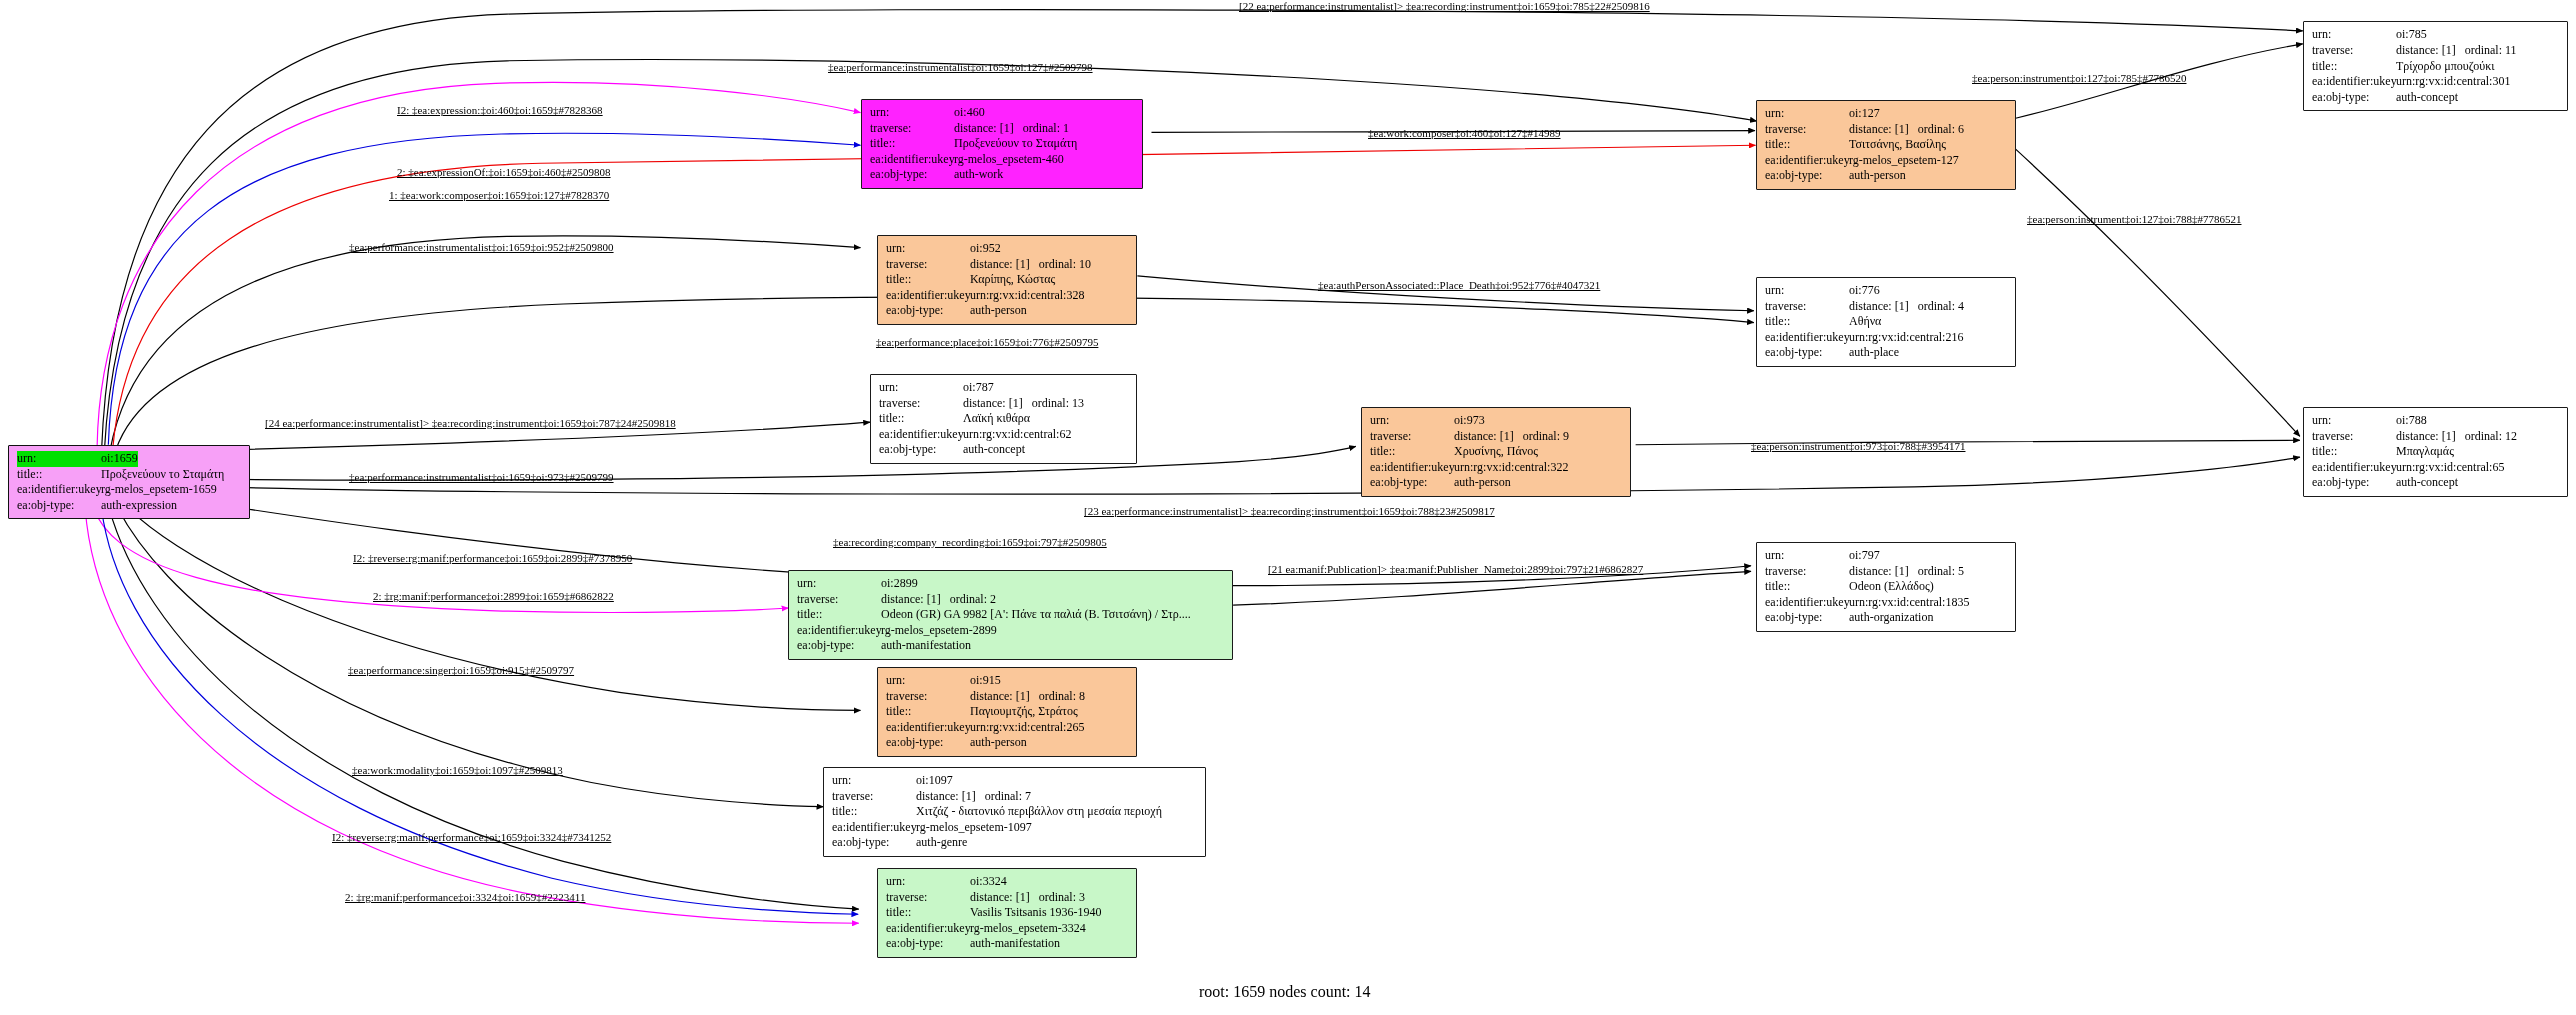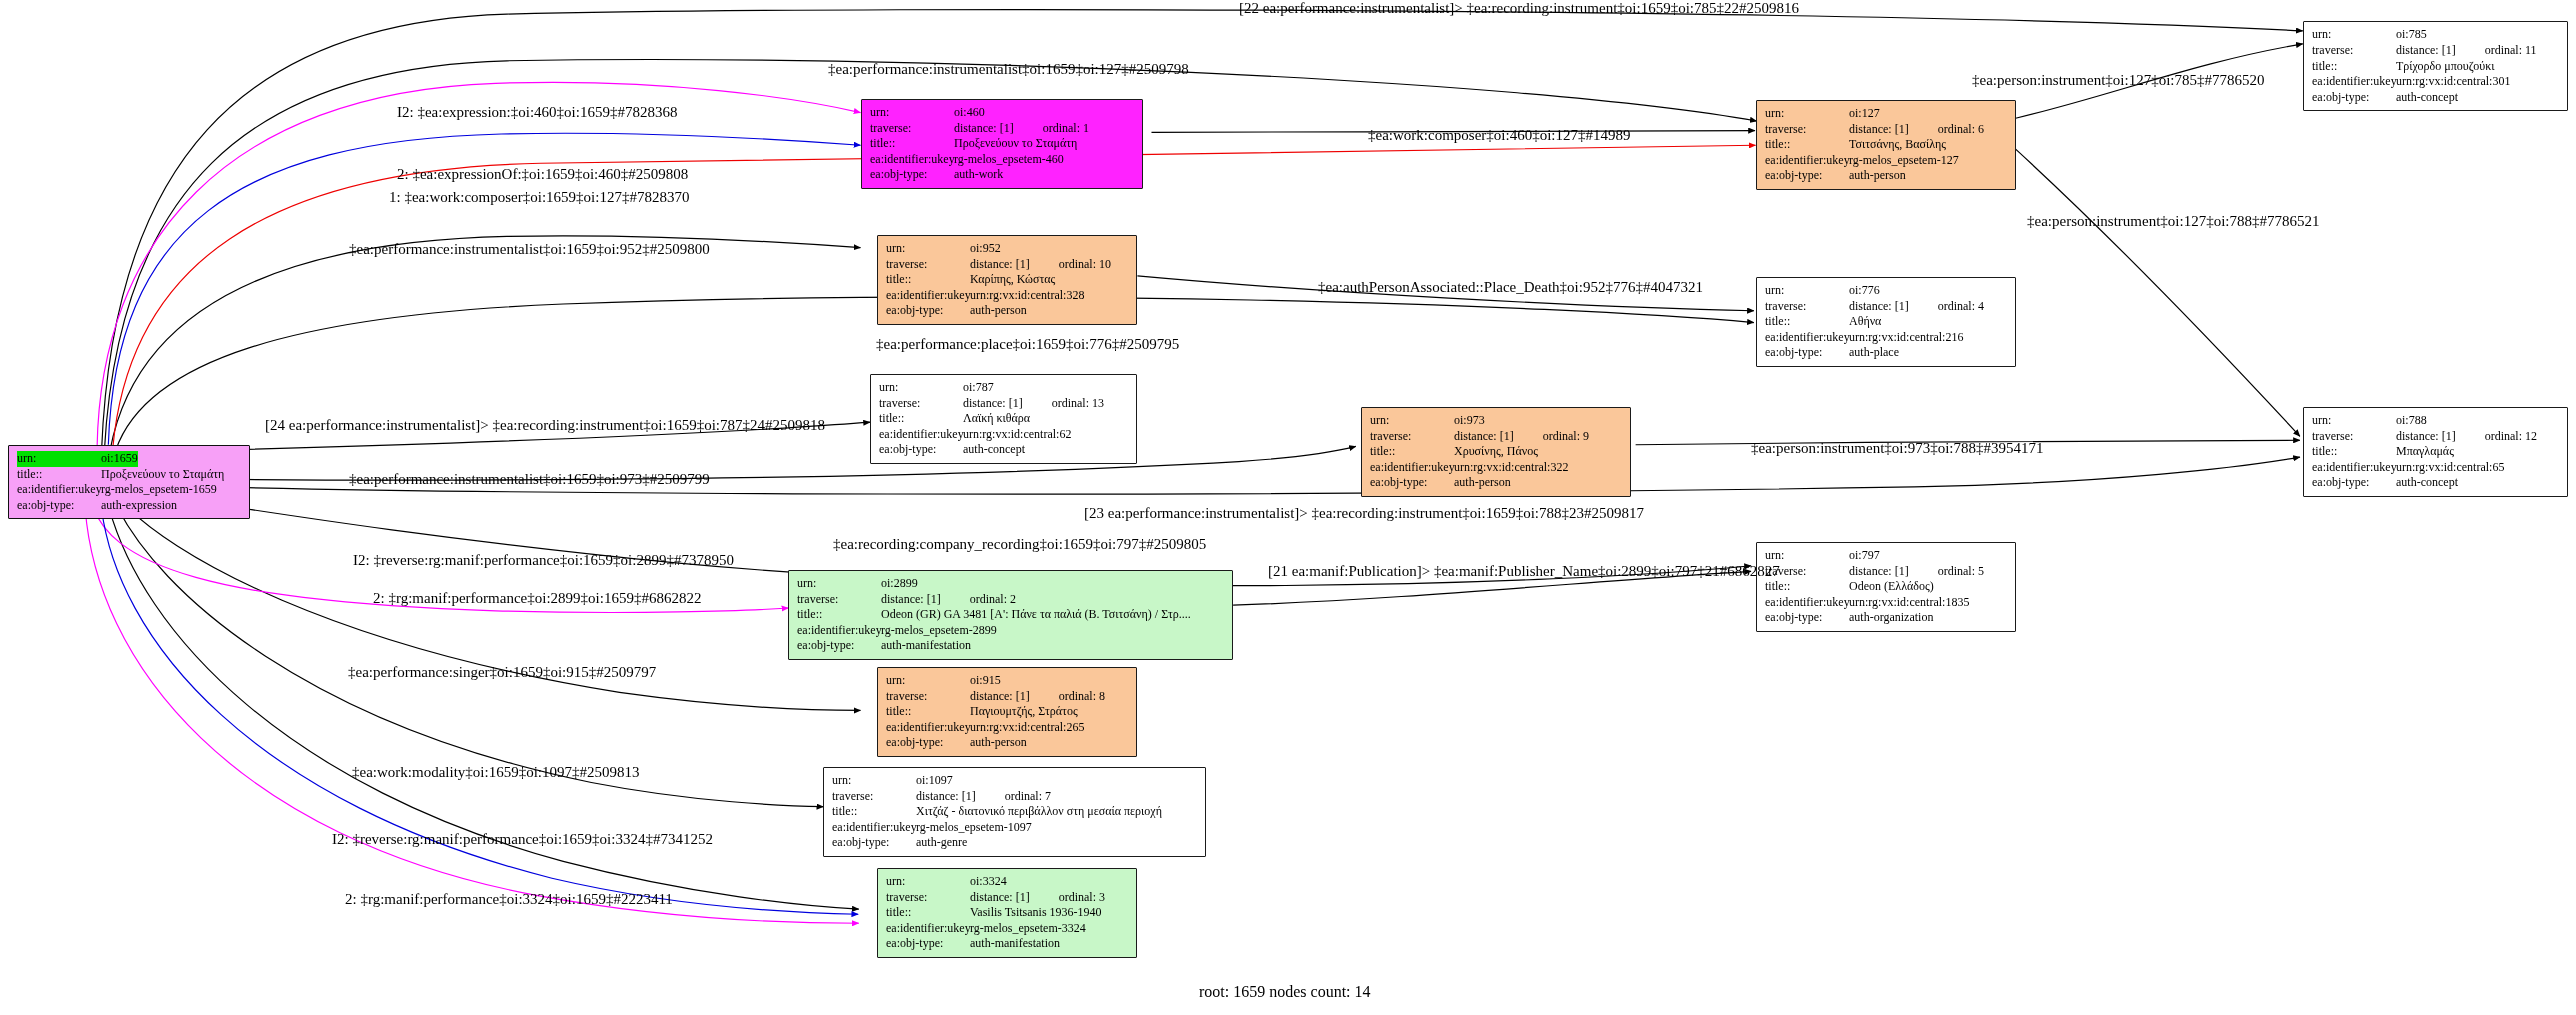--- a/index.html
+++ b/index.html
@@ -6,34 +6,34 @@
   body{font-family:"Liberation Serif","DejaVu Serif",serif;}
   #stage{position:relative;width:2576px;height:1015px;overflow:hidden;background:#fff;}
   svg.edges{position:absolute;left:0;top:0;width:2576px;height:1015px;pointer-events:none;}
 
   .node{position:absolute;box-sizing:border-box;border:0.9px solid #1a1a1a;border-radius:1px;
         padding:5px 6.8px 5px 8px;background:#fff;}
   .node .row{display:flex;align-items:baseline;line-height:1.30;white-space:nowrap;}
   .node .k{flex:0 0 auto;font-size:12px;color:#000;}
   .node .v{font-size:12px;color:#000;white-space:nowrap;}
   .node .v .d2{display:inline-block;}
-  .node .v .o2{display:inline-block;padding-left:29px;}
+  .node .v .o2{display:inline-block;padding-left:9px;}
 
   
   .w-std .k{width:84px;}
 
   .n-root{background:#f7a0f7;border-color:#111;}
   .n-magenta{background:#ff22ff;}
   .n-orange{background:#fac79a;}
   .n-green{background:#c8f7c8;}
   .n-white{background:#fff;}
 
   .hl{background:#00e000;display:inline-block;}
 
-  .elabel{position:absolute;font-size:15px;color:#000;white-space:nowrap;line-height:1;}
+  .elabel{position:absolute;font-size:11px;color:#000;white-space:nowrap;line-height:1;text-decoration:underline;}
   .footer{position:absolute;font-size:16px;color:#000;white-space:nowrap;}
 </style>
 </head>
 <body>
 
 <div id="stage">
 
   <svg class="edges" viewBox="0 0 4575 1803">
     <defs>
       <marker id="ahB" markerWidth="13" markerHeight="11" refX="12" refY="5.5" orient="auto" markerUnits="userSpaceOnUse">
@@ -309,21 +309,21 @@
     <div class="row">
       <span class="k">urn:</span>
       <span class="v">oi:2899</span>
     </div>
     <div class="row">
       <span class="k">traverse:</span>
       <span class="v"><span class="d2">distance: [1]</span><span class="o2">ordinal: 2</span></span>
     </div>
     <div class="row">
       <span class="k">title::</span>
-      <span class="v">Odeon (GR) GA 3481 [Α': Πάνε τα παλιά (Β. Τσιτσάνη) / Στρ....</span>
+      <span class="v">Odeon (GR) GA 9982 [Α': Πάνε τα παλιά (Β. Τσιτσάνη) / Στρ....</span>
     </div>
     <div class="row">
       <span class="k">ea:identifier:ukey</span>
       <span class="v">rg-melos_epsetem-2899</span>
     </div>
     <div class="row">
       <span class="k">ea:obj-type:</span>
       <span class="v">auth-manifestation</span>
     </div>
   </div>

